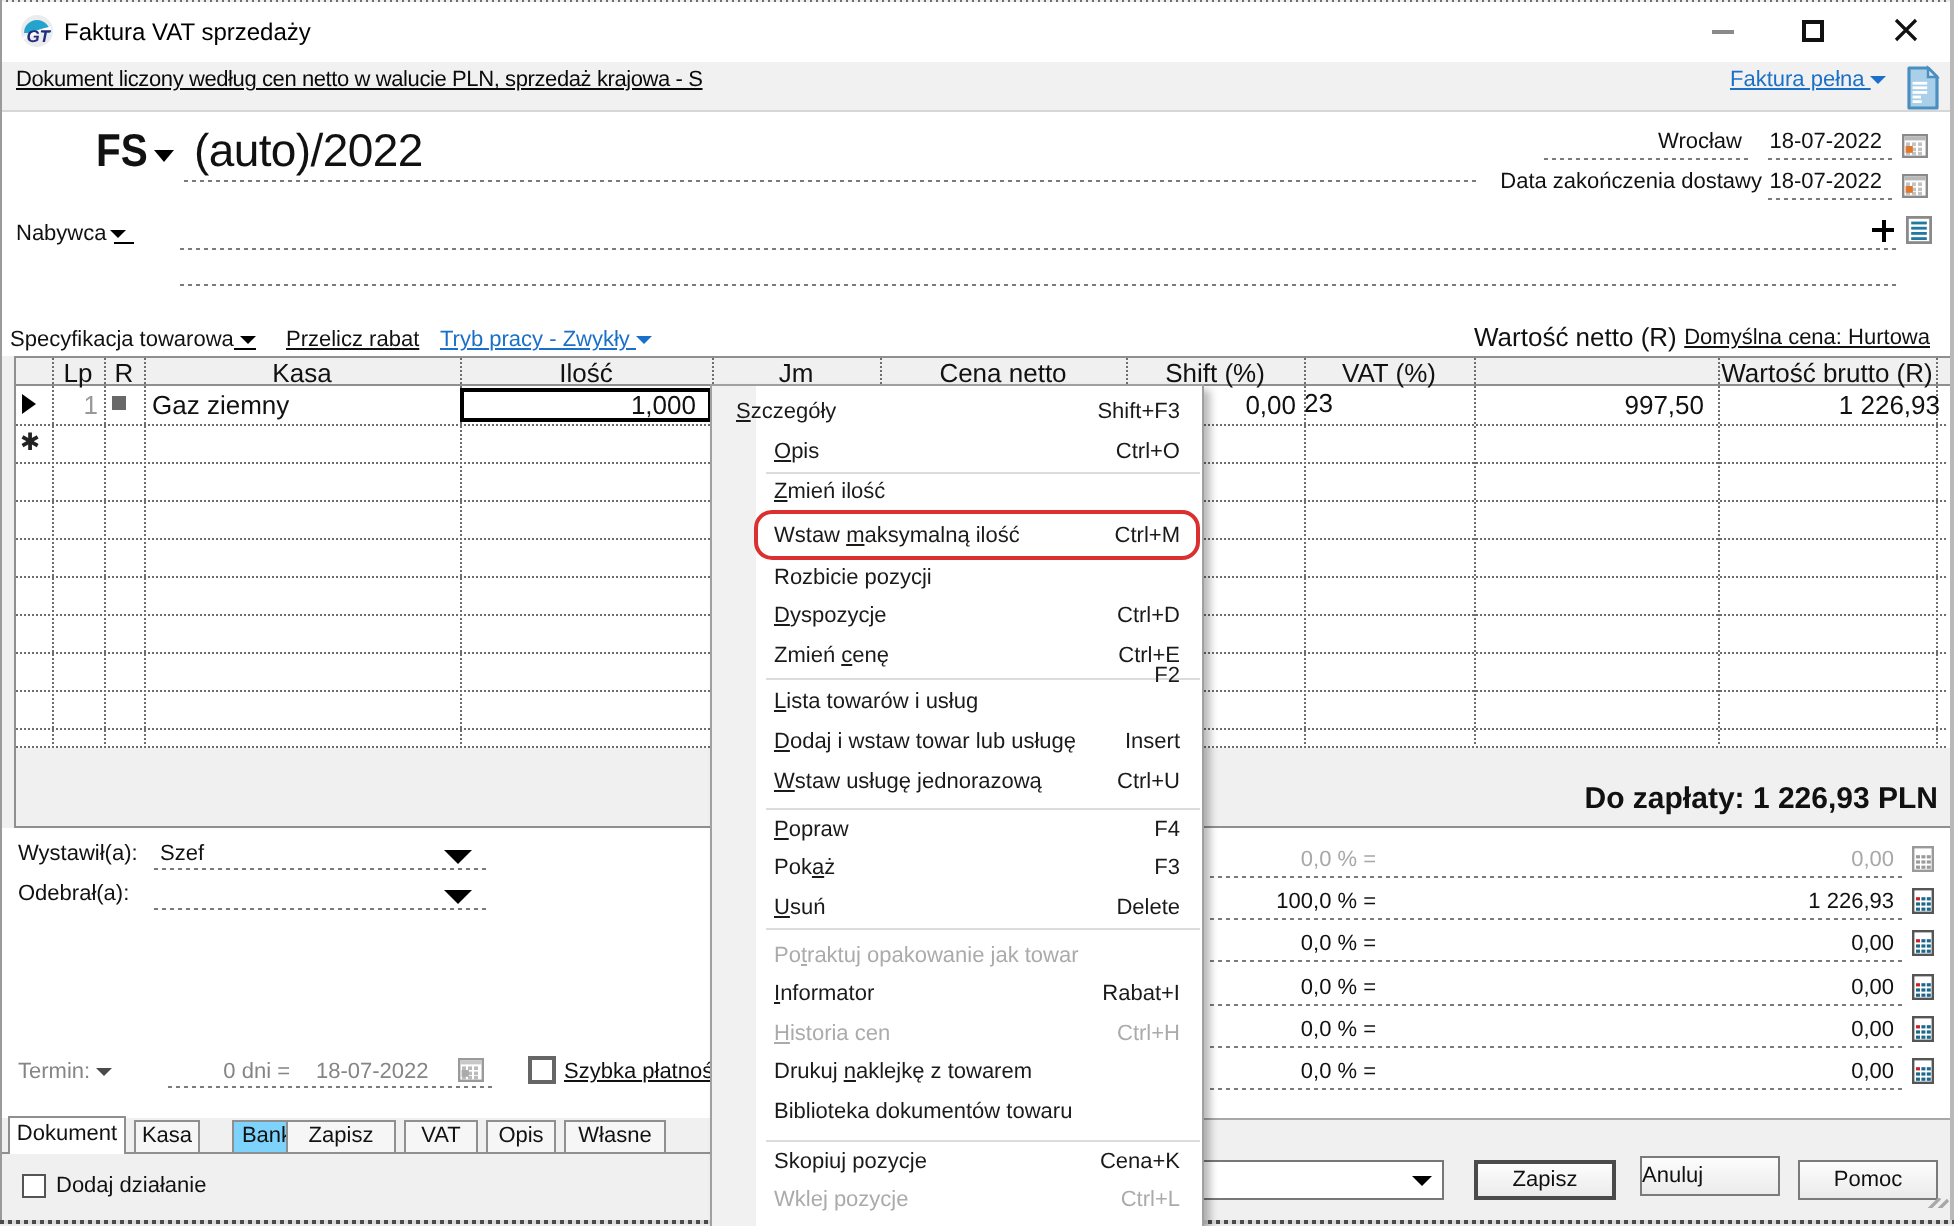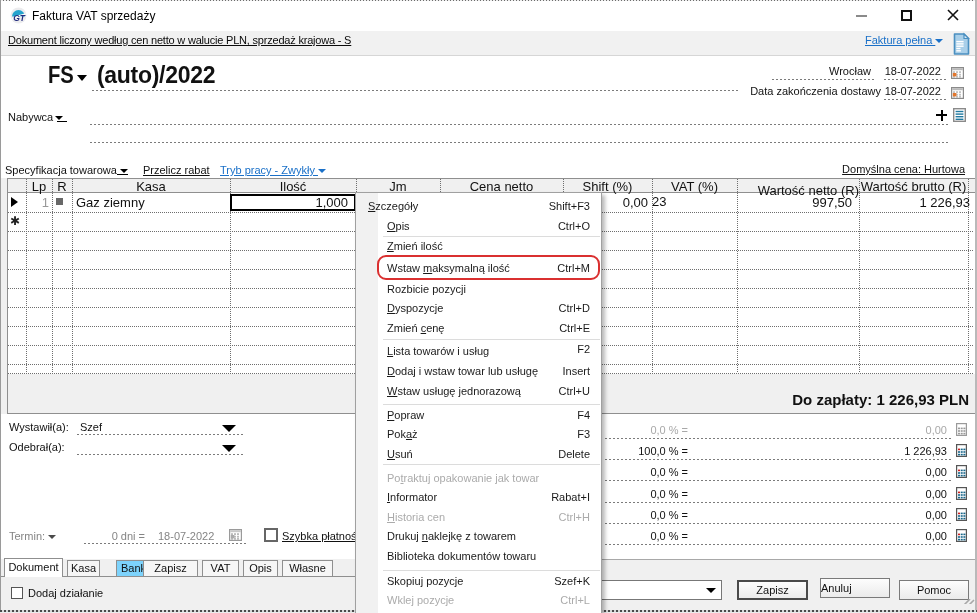--- a/index.html
+++ b/index.html
@@ -46,21 +46,21 @@
       <rect x="4.3" y="13.5" width="7.3" height="1.4"></rect>
       <rect x="4.3" y="15.8" width="4.2" height="1.4"></rect>
       <rect x="4.3" y="18.1" width="4.6" height="1.4"></rect>
     </g>
 </svg>
 
 <div class="abs" style="left:1px;top:56px;width:974px;height:122px;background:#fff"></div>
 
 <div class="abs" style="left:48px;top:64px;font-size:23px;font-weight:bold;line-height:23px;transform:scaleX(0.88);transform-origin:0 0">FS</div>
 <div class="abs" style="left:77px;top:75px;width:0;height:0;border-left:5px solid transparent;border-right:5px solid transparent;border-top:6px solid #000"></div>
-<div class="abs" style="left:97px;top:64px;font-size:23px;font-weight:bold;line-height:23px;letter-spacing:-0.3px">(auto)/2022</div>
+<div class="abs" style="left:97px;top:64px;font-size:23px;font-weight:normal;line-height:23px;letter-spacing:-0.3px">(auto)/2022</div>
 <div class="dot" style="left:92px;top:90px;width:647px"></div>
 
 <div class="abs t11" style="right:106px;top:65px">Wrocław</div>
 <div class="dot" style="left:772px;top:79px;width:102px"></div>
 <div class="abs t11" style="right:36px;top:65px">18-07-2022</div>
 <div class="dot" style="left:884px;top:79px;width:62px"></div>
 <div class="abs t11" style="right:96px;top:85px">Data zakończenia dostawy</div>
 <div class="abs t11" style="right:36px;top:85px">18-07-2022</div>
 <div class="dot" style="left:884px;top:99px;width:62px"></div>
 
@@ -118,21 +118,21 @@
 
 <div id="ghead">
     <div class="abs t13" style="left:26px;top:180px;width:26px;text-align:center">Lp</div>
     <div class="abs t13" style="left:52px;top:180px;width:20px;text-align:center">R</div>
     <div class="abs t13" style="left:72px;top:180px;width:158px;text-align:center">Kasa</div>
     <div class="abs t13" style="left:230px;top:180px;width:126px;text-align:center">Ilość</div>
     <div class="abs t13" style="left:356px;top:180px;width:84px;text-align:center">Jm</div>
     <div class="abs t13" style="left:440px;top:180px;width:123px;text-align:center">Cena netto</div>
     <div class="abs t13" style="left:563px;top:180px;width:89px;text-align:center">Shift (%)</div>
     <div class="abs t13" style="left:652px;top:180px;width:85px;text-align:center">VAT (%)</div>
-    <div class="abs t13" style="left:737px;top:184px;width:122px;text-align:right">Wartość netto (R)</div>
+    <div class="abs t13" style="left:737px;top:162px;width:122px;text-align:left">Wartość netto (R)</div>
     <div class="abs t13" style="left:859px;top:180px;width:109px;text-align:center">Wartość brutto (R)</div>
   </div>
 
 <div id="gcols">
     <div class="vdot" style="left:26px;top:179px;height:194px"></div>
     <div class="vdot" style="left:52px;top:179px;height:194px"></div>
     <div class="vdot" style="left:72px;top:179px;height:194px"></div>
     <div class="vdot" style="left:230px;top:179px;height:194px"></div>
     <div class="vdot" style="left:356px;top:179px;height:194px"></div>
     <div class="vdot" style="left:440px;top:179px;height:194px"></div>
@@ -342,21 +342,21 @@
     <div class="abs t11" style="left:387px;top:240px;color:#1a1a1a"><u>Z</u>mień ilość</div>
     <div class="abs t11" style="left:387px;top:262px;color:#1a1a1a">Wstaw <u>m</u>aksymalną ilość</div>
     <div class="abs t11" style="right:387px;top:262px;color:#1a1a1a">Ctrl+M</div>
     <div class="abs t11" style="left:387px;top:283px;color:#1a1a1a">Rozbicie pozycji</div>
     <div class="abs t11" style="left:387px;top:302px;color:#1a1a1a"><u>D</u>yspozycje</div>
     <div class="abs t11" style="right:387px;top:302px;color:#1a1a1a">Ctrl+D</div>
     <div class="abs t11" style="left:387px;top:322px;color:#1a1a1a">Zmień <u>c</u>enę</div>
     <div class="abs t11" style="right:387px;top:322px;color:#1a1a1a">Ctrl+E</div>
     <div class="abs" style="left:383px;top:339px;width:217px;height:1px;background:#dcdcdc"></div>
     <div class="abs t11" style="left:387px;top:345px;color:#1a1a1a"><u>L</u>ista towarów i usług</div>
-    <div class="abs t11" style="right:387px;top:343px;color:#1a1a1a">F2</div>
+    <div class="abs t11" style="right:387px;top:332px;color:#1a1a1a">F2</div>
     <div class="abs t11" style="left:387px;top:365px;color:#1a1a1a"><u>D</u>odaj i wstaw towar lub usługę</div>
     <div class="abs t11" style="right:387px;top:365px;color:#1a1a1a">Insert</div>
     <div class="abs t11" style="left:387px;top:385px;color:#1a1a1a"><u>W</u>staw usługę jednorazową</div>
     <div class="abs t11" style="right:387px;top:385px;color:#1a1a1a">Ctrl+U</div>
     <div class="abs" style="left:383px;top:404px;width:217px;height:1px;background:#dcdcdc"></div>
     <div class="abs t11" style="left:387px;top:409px;color:#1a1a1a"><u>P</u>opraw</div>
     <div class="abs t11" style="right:387px;top:409px;color:#1a1a1a">F4</div>
     <div class="abs t11" style="left:387px;top:428px;color:#1a1a1a">Pok<u>a</u>ż</div>
     <div class="abs t11" style="right:387px;top:428px;color:#1a1a1a">F3</div>
     <div class="abs t11" style="left:387px;top:448px;color:#1a1a1a"><u>U</u>suń</div>
@@ -364,17 +364,17 @@
     <div class="abs" style="left:383px;top:464px;width:217px;height:1px;background:#dcdcdc"></div>
     <div class="abs t11" style="left:387px;top:472px;color:#ababab">Po<u>t</u>raktuj opakowanie jak towar</div>
     <div class="abs t11" style="left:387px;top:491px;color:#1a1a1a"><u>I</u>nformator</div>
     <div class="abs t11" style="right:387px;top:491px;color:#1a1a1a">Rabat+I</div>
     <div class="abs t11" style="left:387px;top:511px;color:#ababab"><u>H</u>istoria cen</div>
     <div class="abs t11" style="right:387px;top:511px;color:#ababab">Ctrl+H</div>
     <div class="abs t11" style="left:387px;top:530px;color:#1a1a1a">Drukuj <u>n</u>aklejkę z towarem</div>
     <div class="abs t11" style="left:387px;top:550px;color:#1a1a1a">Biblioteka dokumentów towaru</div>
     <div class="abs" style="left:383px;top:570px;width:217px;height:1px;background:#dcdcdc"></div>
     <div class="abs t11" style="left:387px;top:575px;color:#1a1a1a">Skopiuj pozycje</div>
-    <div class="abs t11" style="right:387px;top:575px;color:#1a1a1a">Szef+K</div>
+    <div class="abs t11" style="right:387px;top:575px;color:#1a1a1a">Cena+K</div>
     <div class="abs t11" style="left:387px;top:594px;color:#ababab">Wklej pozycje</div>
     <div class="abs t11" style="right:387px;top:594px;color:#ababab">Ctrl+L</div>
     <div class="abs" style="left:377px;top:255px;width:223px;height:25px;border:2.5px solid #da3030;border-radius:9px"></div>
   </div>
 
 </body></html>

